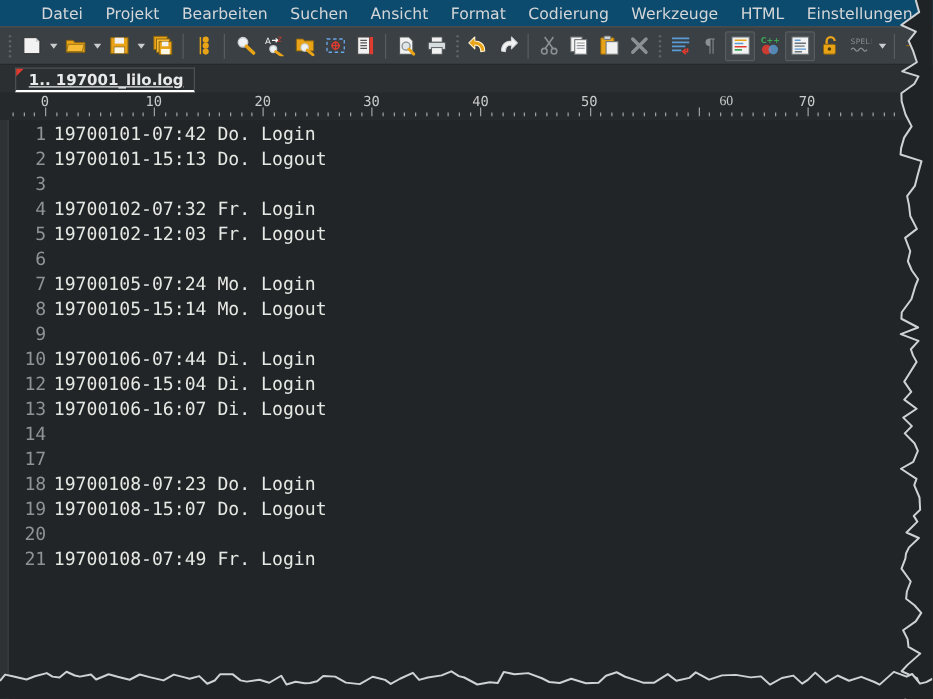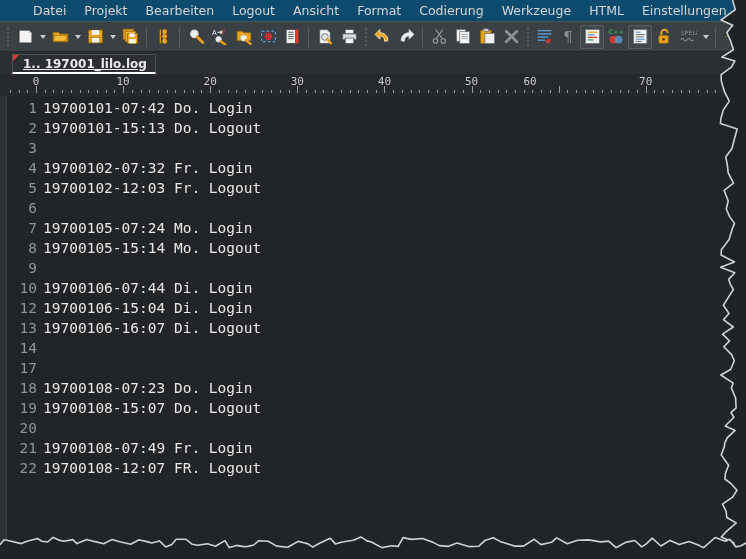--- a/index.html
+++ b/index.html
@@ -204,21 +204,21 @@
 </style>
 </head>
 <body>
 
 <div id="app">
 
   <div class="menubar" id="menubar">
       <div class="menu-item">Datei</div>
       <div class="menu-item">Projekt</div>
       <div class="menu-item">Bearbeiten</div>
-      <div class="menu-item">Logout</div>
+      <div class="menu-item">Suchen</div>
       <div class="menu-item">Ansicht</div>
       <div class="menu-item">Format</div>
       <div class="menu-item">Codierung</div>
       <div class="menu-item">Werkzeuge</div>
       <div class="menu-item">HTML</div>
       <div class="menu-item">Einstellungen</div>
       <div class="menu-item">Fenster</div>
     </div>
 
   <div class="toolbar" id="toolbar">
@@ -450,21 +450,21 @@
     </div>
   </div>
 
   <div class="ruler" id="ruler">
       <div class="ruler-num" style="left: 36px;">0</div>
       <div class="ruler-num" style="left: 123.1px;">10</div>
       <div class="ruler-num" style="left: 210.2px;">20</div>
       <div class="ruler-num" style="left: 297.3px;">30</div>
       <div class="ruler-num" style="left: 384.4px;">40</div>
       <div class="ruler-num" style="left: 471.5px;">50</div>
-      <div class="ruler-num" style="left: 530px;">60</div>
+      <div class="ruler-num" style="left: 581px; font-family: Liberation Serif, serif;">60</div>
       <div class="ruler-num" style="left: 645.7px;">70</div>
       <div class="ruler-tick min" style="left: 10px;"></div>
       <div class="ruler-tick min" style="left: 19px;"></div>
       <div class="ruler-tick min" style="left: 27px;"></div>
       <div class="ruler-tick maj" style="left: 36px;"></div>
       <div class="ruler-tick min" style="left: 45px;"></div>
       <div class="ruler-tick min" style="left: 53px;"></div>
       <div class="ruler-tick min" style="left: 62px;"></div>
       <div class="ruler-tick min" style="left: 71px;"></div>
       <div class="ruler-tick min" style="left: 80px;"></div>
@@ -560,21 +560,20 @@
         <div class="code-line"><span class="lineno">9</span><span class="linetext"></span></div>
         <div class="code-line"><span class="lineno">10</span><span class="linetext">19700106-07:44 Di. Login</span></div>
         <div class="code-line"><span class="lineno">12</span><span class="linetext">19700106-15:04 Di. Login</span></div>
         <div class="code-line"><span class="lineno">13</span><span class="linetext">19700106-16:07 Di. Logout</span></div>
         <div class="code-line"><span class="lineno">14</span><span class="linetext"></span></div>
         <div class="code-line"><span class="lineno">17</span><span class="linetext"></span></div>
         <div class="code-line"><span class="lineno">18</span><span class="linetext">19700108-07:23 Do. Login</span></div>
         <div class="code-line"><span class="lineno">19</span><span class="linetext">19700108-15:07 Do. Logout</span></div>
         <div class="code-line"><span class="lineno">20</span><span class="linetext"></span></div>
         <div class="code-line"><span class="lineno">21</span><span class="linetext">19700108-07:49 Fr. Login</span></div>
-        <div class="code-line"><span class="lineno">22</span><span class="linetext">19700108-12:07 FR. Logout</span></div>
       </div>
   </div>
 
   <svg class="torn" id="torn-right" viewBox="0 0 42 559" preserveAspectRatio="none" xmlns="http://www.w3.org/2000/svg">
       <path d="M42,0 L28.6,0 L28.6,0.0 L31.3,9.7 L17.0,20.0 L28.7,25.3 L22.9,32.6 L26.4,40.5 L29.5,49.8 L17.8,57.1 L30.8,61.1 L27.4,67.2 L17.1,74.6 L17.3,81.0 L20.4,91.6 L25.3,101.1 L19.3,110.1 L16.9,118.5 L16.4,123.6 L33.2,128.9 L30.2,139.8 L27.9,148.7 L21.7,156.9 L23.2,164.1 L24.2,172.8 L29.5,183.1 L20.1,190.3 L24.2,201.0 L22.3,209.0 L25.5,216.4 L30.5,223.4 L28.3,228.8 L25.1,239.4 L17.4,249.8 L17.1,255.0 L30.5,262.0 L16.6,267.3 L30.8,272.7 L24.7,279.4 L26.4,284.3 L29.3,289.5 L22.5,300.4 L19.4,305.3 L25.0,313.5 L19.4,319.7 L29.3,327.0 L18.6,334.1 L25.5,340.9 L19.8,346.7 L27.6,354.6 L30.3,360.7 L26.6,369.5 L16.8,375.0 L29.2,383.1 L27.4,388.1 L31.6,398.0 L32.1,407.8 L27.0,412.7 L29.9,417.3 L21.2,426.0 L31.1,430.4 L23.2,437.9 L20.8,442.8 L20.3,446.9 L17.2,454.9 L24.6,465.2 L21.5,473.2 L20.9,479.0 L27.6,484.2 L33.0,490.3 L28.6,497.1 L18.5,504.2 L22.1,511.3 L22.8,517.5 L32.2,522.9 L22.0,531.9 L17.3,537.0 L29.6,542.5 L31.0,546.7 L23.8,551.8 L20.8,556.9 L20.0,559.0 L42,559 Z" fill="#202325"></path>
       <path d="M28.6,0 L28.6,0.0 L31.3,9.7 L17.0,20.0 L28.7,25.3 L22.9,32.6 L26.4,40.5 L29.5,49.8 L17.8,57.1 L30.8,61.1 L27.4,67.2 L17.1,74.6 L17.3,81.0 L20.4,91.6 L25.3,101.1 L19.3,110.1 L16.9,118.5 L16.4,123.6 L33.2,128.9 L30.2,139.8 L27.9,148.7 L21.7,156.9 L23.2,164.1 L24.2,172.8 L29.5,183.1 L20.1,190.3 L24.2,201.0 L22.3,209.0 L25.5,216.4 L30.5,223.4 L28.3,228.8 L25.1,239.4 L17.4,249.8 L17.1,255.0 L30.5,262.0 L16.6,267.3 L30.8,272.7 L24.7,279.4 L26.4,284.3 L29.3,289.5 L22.5,300.4 L19.4,305.3 L25.0,313.5 L19.4,319.7 L29.3,327.0 L18.6,334.1 L25.5,340.9 L19.8,346.7 L27.6,354.6 L30.3,360.7 L26.6,369.5 L16.8,375.0 L29.2,383.1 L27.4,388.1 L31.6,398.0 L32.1,407.8 L27.0,412.7 L29.9,417.3 L21.2,426.0 L31.1,430.4 L23.2,437.9 L20.8,442.8 L20.3,446.9 L17.2,454.9 L24.6,465.2 L21.5,473.2 L20.9,479.0 L27.6,484.2 L33.0,490.3 L28.6,497.1 L18.5,504.2 L22.1,511.3 L22.8,517.5 L32.2,522.9 L22.0,531.9 L17.3,537.0 L29.6,542.5 L31.0,546.7 L23.8,551.8 L20.8,556.9 L20.0,559.0" fill="none" stroke="#cfd2d4" stroke-width="1.6" stroke-linejoin="round"></path>
     </svg>
   <svg class="torn" id="torn-bottom" viewBox="0 0 746 30" preserveAspectRatio="none" xmlns="http://www.w3.org/2000/svg">
       <path d="M0,30 L0,15.7 L0.0,15.7 L4.1,10.7 L10.1,12.0 L21.2,14.6 L27.9,12.0 L37.4,9.5 L42.0,12.3 L47.6,13.0 L53.2,8.4 L59.9,11.4 L63.9,12.3 L72.8,10.6 L76.9,14.6 L86.9,10.4 L94.1,12.4 L103.7,14.8 L111.8,10.6 L119.7,12.7 L130.8,15.3 L139.0,10.7 L147.7,12.9 L151.7,14.0 L159.4,11.9 L165.8,18.0 L171.8,15.4 L176.2,10.3 L186.0,10.3 L192.4,15.3 L197.4,16.3 L207.6,14.8 L215.4,17.2 L225.0,11.6 L229.2,18.6 L236.5,16.4 L243.8,17.6 L248.0,17.4 L253.7,16.0 L258.6,11.8 L268.2,12.3 L276.7,17.1 L287.8,18.3 L298.1,12.4 L303.8,13.8 L308.1,14.9 L312.6,18.1 L320.0,14.0 L330.3,9.3 L335.3,14.9 L342.3,13.0 L353.3,11.3 L361.1,8.1 L367.1,11.9 L371.4,13.0 L381.9,18.6 L391.8,16.8 L398.2,17.4 L403.0,8.6 L411.6,10.4 L422.5,9.5 L433.5,13.6 L439.4,16.6 L447.8,17.4 L457.0,14.0 L468.7,17.6 L478.8,17.2 L484.8,11.6 L493.3,8.8 L500.1,12.4 L509.7,15.5 L514.4,17.1 L523.4,17.1 L534.2,10.3 L541.1,15.6 L551.5,13.3 L556.6,8.9 L567.3,14.7 L577.6,11.3 L588.7,10.9 L600.6,12.9 L608.7,12.1 L616.0,18.7 L625.5,13.4 L634.7,11.5 L641.7,17.9 L646.3,14.9 L652.2,9.1 L660.9,17.0 L670.1,11.4 L679.2,15.6 L689.0,12.5 L699.5,16.6 L703.7,18.7 L715.1,8.5 L725.3,12.3 L729.7,10.2 L736.0,17.9 L741.0,16.7 L746.0,14.0 L746,30 Z" fill="#202325"></path>
       <path d="M0.0,15.7 L0.0,15.7 L4.1,10.7 L10.1,12.0 L21.2,14.6 L27.9,12.0 L37.4,9.5 L42.0,12.3 L47.6,13.0 L53.2,8.4 L59.9,11.4 L63.9,12.3 L72.8,10.6 L76.9,14.6 L86.9,10.4 L94.1,12.4 L103.7,14.8 L111.8,10.6 L119.7,12.7 L130.8,15.3 L139.0,10.7 L147.7,12.9 L151.7,14.0 L159.4,11.9 L165.8,18.0 L171.8,15.4 L176.2,10.3 L186.0,10.3 L192.4,15.3 L197.4,16.3 L207.6,14.8 L215.4,17.2 L225.0,11.6 L229.2,18.6 L236.5,16.4 L243.8,17.6 L248.0,17.4 L253.7,16.0 L258.6,11.8 L268.2,12.3 L276.7,17.1 L287.8,18.3 L298.1,12.4 L303.8,13.8 L308.1,14.9 L312.6,18.1 L320.0,14.0 L330.3,9.3 L335.3,14.9 L342.3,13.0 L353.3,11.3 L361.1,8.1 L367.1,11.9 L371.4,13.0 L381.9,18.6 L391.8,16.8 L398.2,17.4 L403.0,8.6 L411.6,10.4 L422.5,9.5 L433.5,13.6 L439.4,16.6 L447.8,17.4 L457.0,14.0 L468.7,17.6 L478.8,17.2 L484.8,11.6 L493.3,8.8 L500.1,12.4 L509.7,15.5 L514.4,17.1 L523.4,17.1 L534.2,10.3 L541.1,15.6 L551.5,13.3 L556.6,8.9 L567.3,14.7 L577.6,11.3 L588.7,10.9 L600.6,12.9 L608.7,12.1 L616.0,18.7 L625.5,13.4 L634.7,11.5 L641.7,17.9 L646.3,14.9 L652.2,9.1 L660.9,17.0 L670.1,11.4 L679.2,15.6 L689.0,12.5 L699.5,16.6 L703.7,18.7 L715.1,8.5 L725.3,12.3 L729.7,10.2 L736.0,17.9 L741.0,16.7 L746.0,14.0" fill="none" stroke="#cfd2d4" stroke-width="1.6" stroke-linejoin="round"></path>

